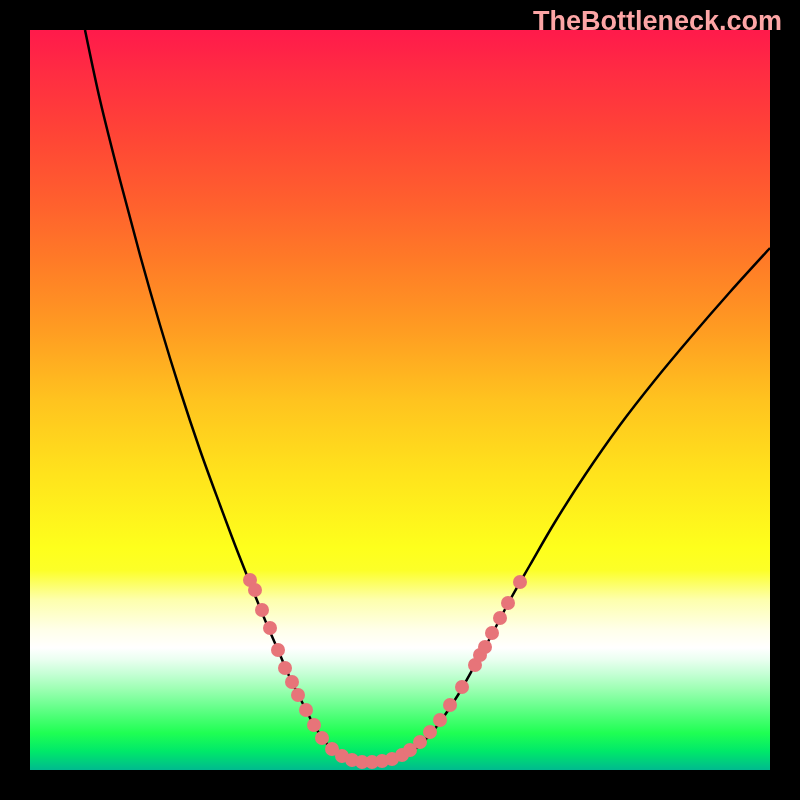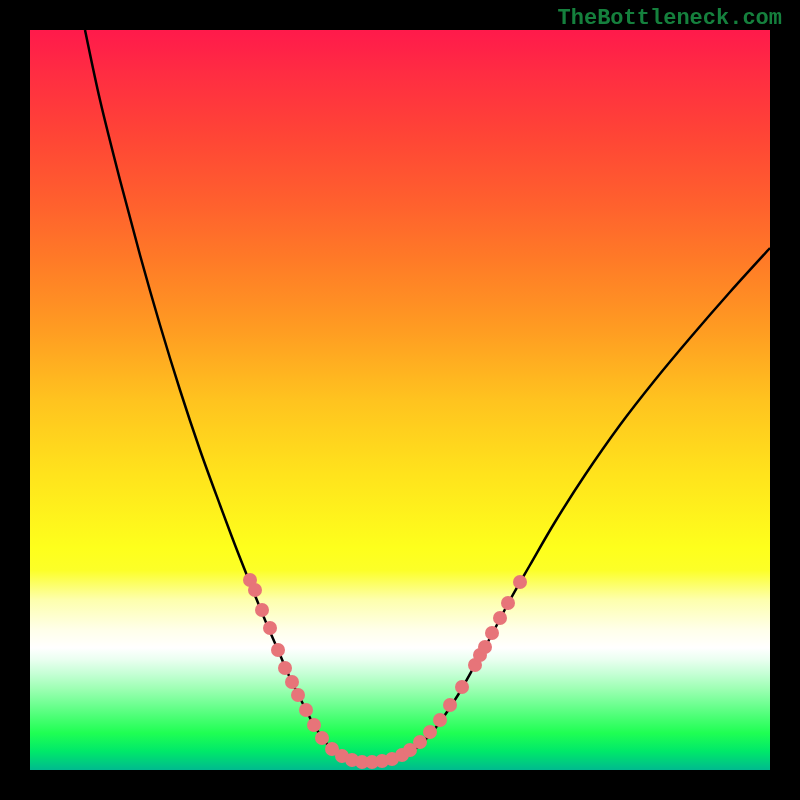--- a/index.html
+++ b/index.html
@@ -45,24 +45,24 @@
       #47ff72 93%,
       #1fff53 95%,
       #00e86a 97.5%,
       #00ba8f 100%);
   }
 
   .watermark {
     position: absolute;
     top: 6px;
     right: 18px;
-    font-family: Liberation Mono, monospace;
-    font-size: 22px;
+    font-family: Liberation Sans, sans-serif;
+    font-size: 27px;
     font-weight: bold;
-    color: #15803d;
+    color: #fca5a5;
     user-select: none;
   }
 
   svg.overlay {
     position: absolute;
     left: 0; top: 0;
     width: 740px;
     height: 740px;
     display: block;
   }

